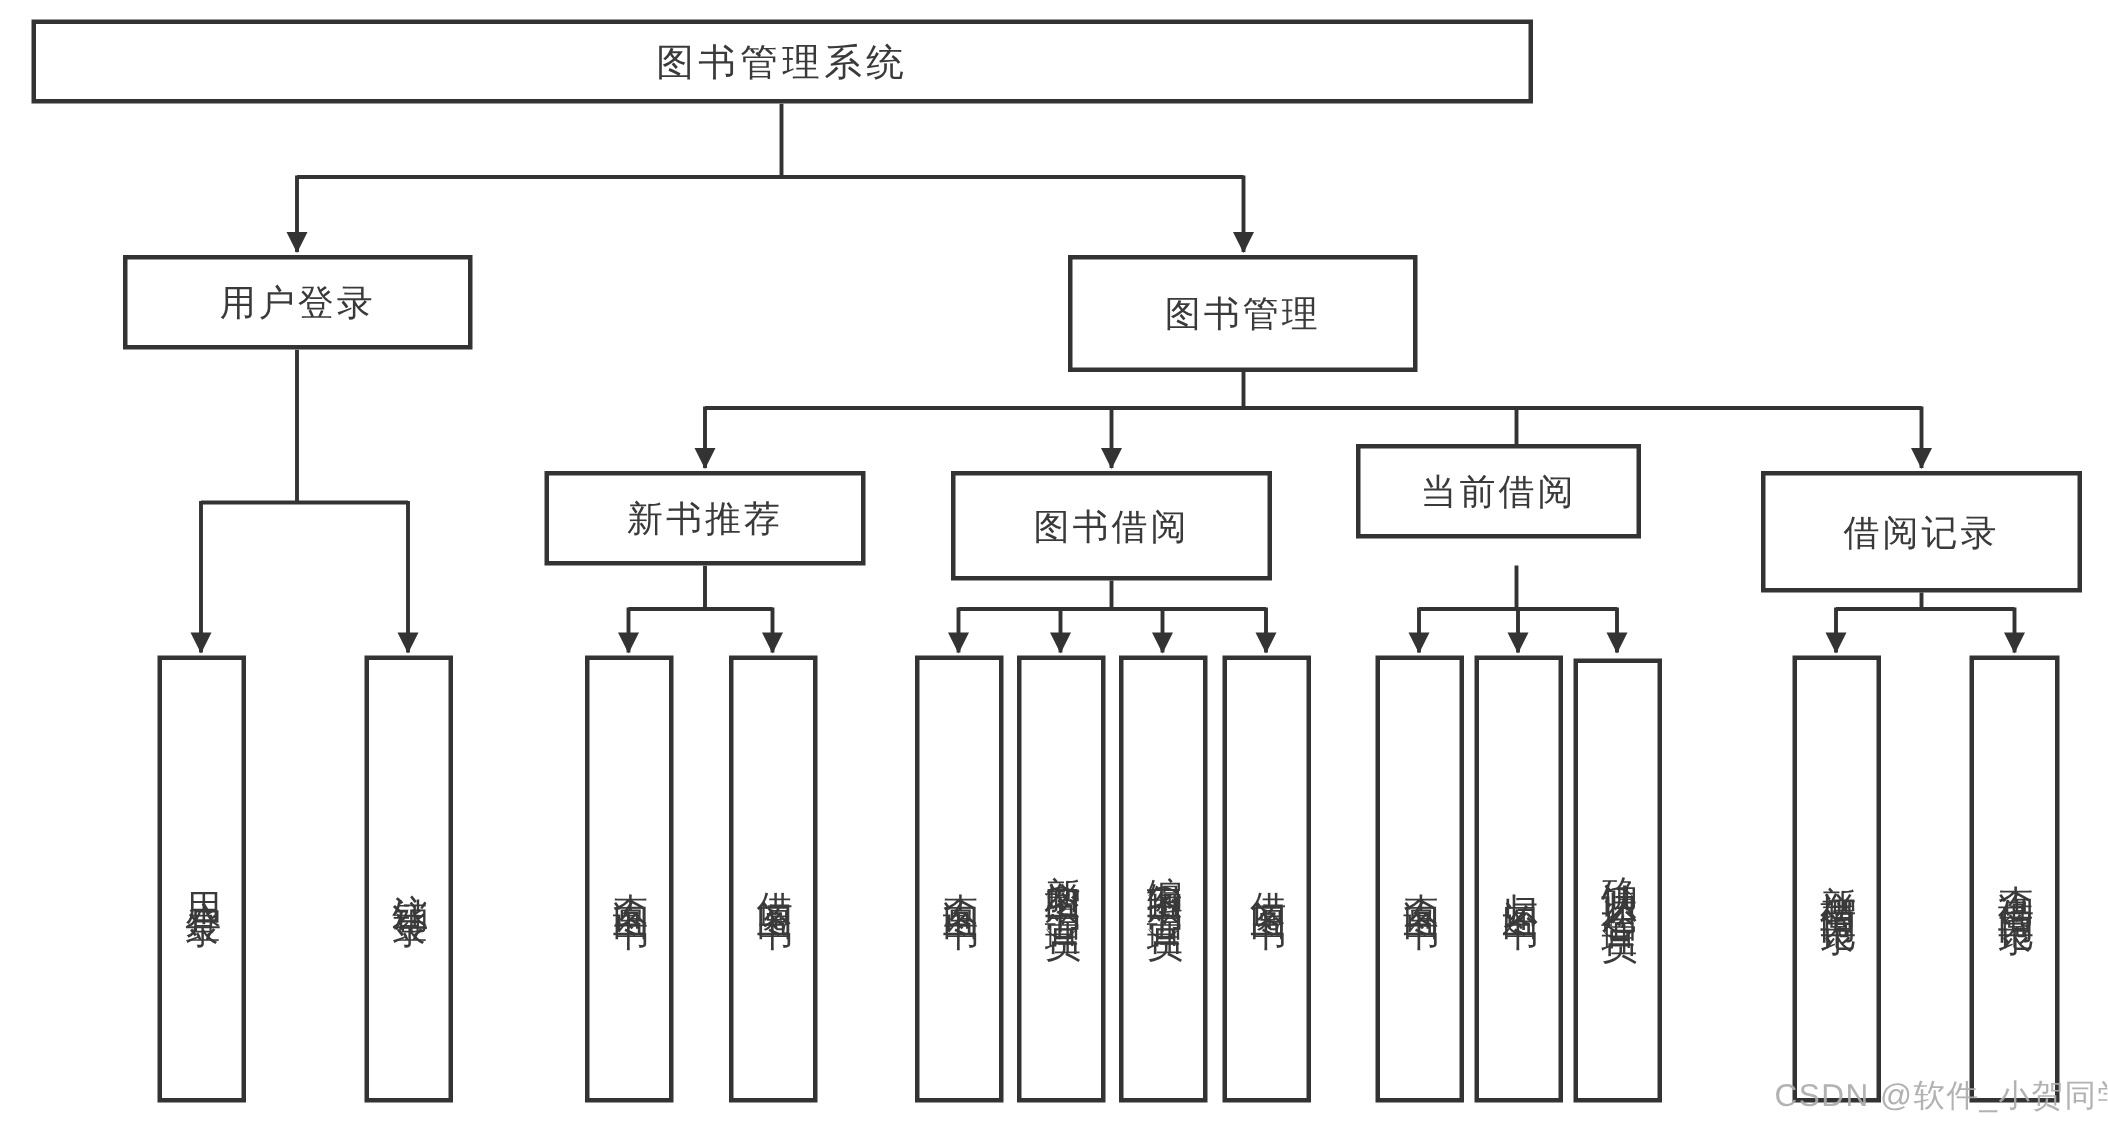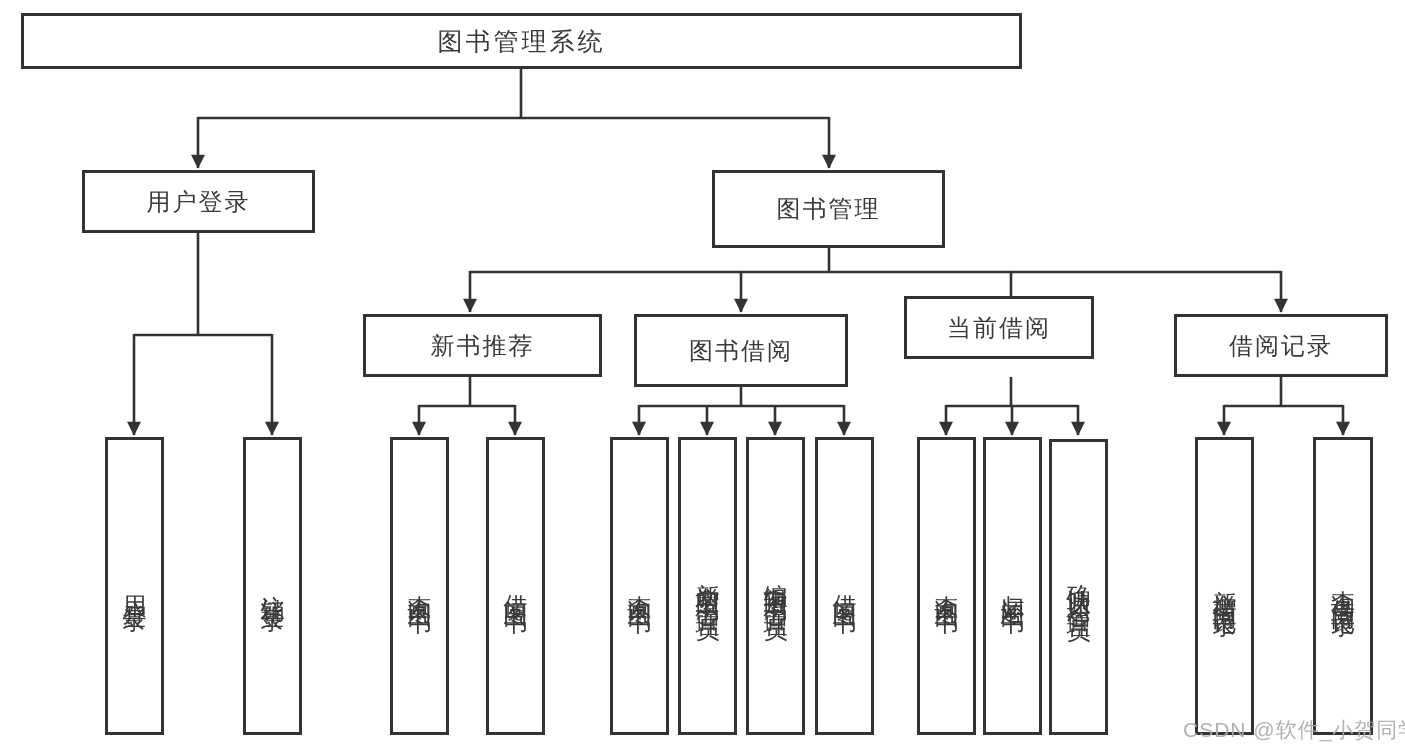--- a/index.html
+++ b/index.html
@@ -86,24 +86,24 @@
       <line x1="1224" y1="405" x2="1224" y2="435" marker-end="url(#arw)"></line>
       <line x1="1343" y1="405" x2="1343" y2="435" marker-end="url(#arw)"></line>
     </g>
   </svg>
 
   <div class="box hbox rootbox" style="left:21px;top:13px;width:1001px;height:56px;">图书管理系统</div>
 
   <div class="box hbox" style="left:82px;top:170px;width:233px;height:63px;">用户登录</div>
   <div class="box hbox" style="left:712px;top:170px;width:233px;height:78px;">图书管理</div>
 
-  <div class="box hbox" style="left:363px;top:314px;width:239px;height:63px;">新书推荐</div>
+  <div class="box hbox" style="left:363px;top:314px;width:214px;height:63px;">新书推荐</div>
   <div class="box hbox" style="left:634px;top:314px;width:214px;height:73px;">图书借阅</div>
   <div class="box hbox" style="left:904px;top:296px;width:190px;height:63px;">当前借阅</div>
-  <div class="box hbox" style="left:1174px;top:314px;width:214px;height:63px;">借阅记录</div>
+  <div class="box hbox" style="left:1174px;top:314px;width:214px;height:81px;">借阅记录</div>
 
   <div class="box vbox" style="left:105px;top:437px;width:59px;height:298px;">用户登录</div>
   <div class="box vbox" style="left:243px;top:437px;width:59px;height:298px;">注销登录</div>
 
   <div class="box vbox" style="left:390px;top:437px;width:59px;height:298px;">查询图书</div>
   <div class="box vbox" style="left:486px;top:437px;width:59px;height:298px;">借阅图书</div>
 
   <div class="box vbox" style="left:610px;top:437px;width:59px;height:298px;">查询图书</div>
   <div class="box vbox" style="left:678px;top:437px;width:59px;height:298px;">新增图书（管理员）</div>
   <div class="box vbox" style="left:746px;top:437px;width:59px;height:298px;">编辑图书（管理员）</div>

